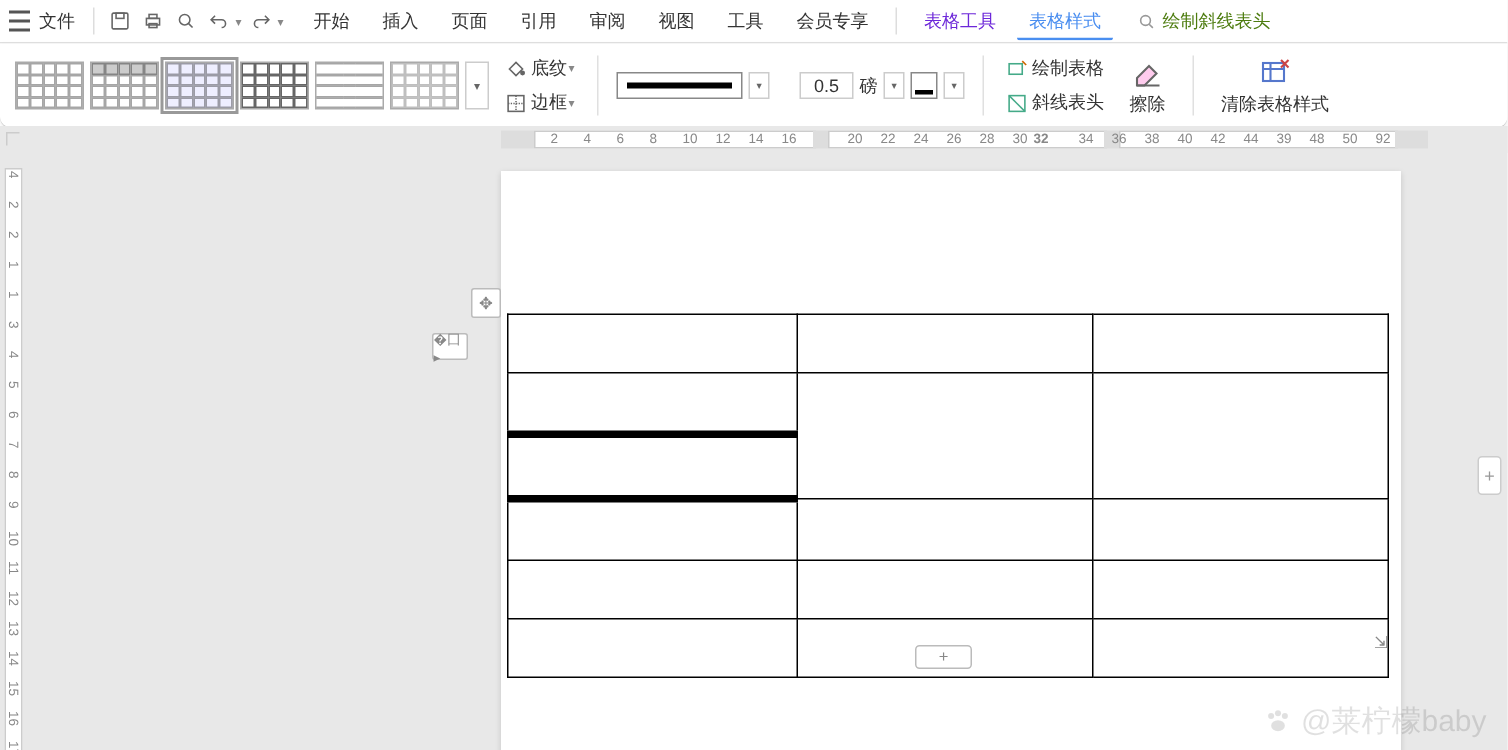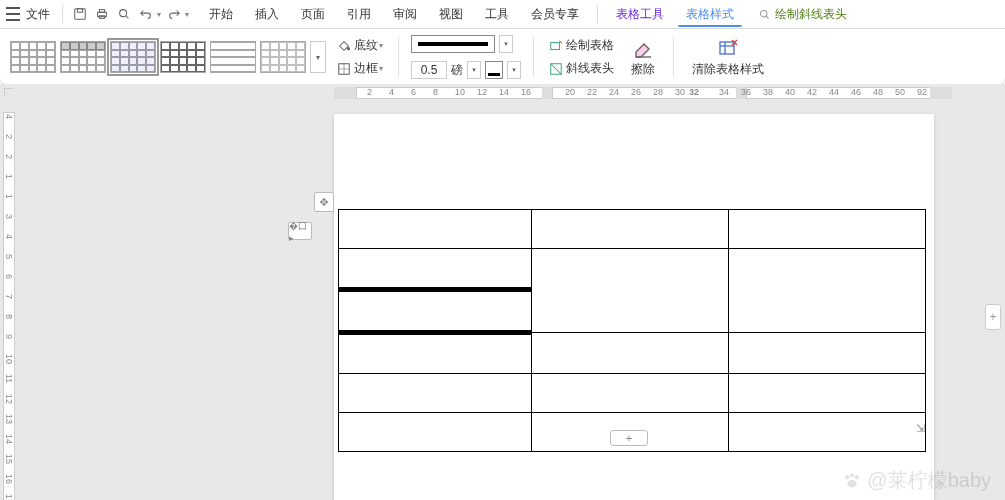--- a/index.html
+++ b/index.html
@@ -25,21 +25,21 @@
 .style-thumb.t2 .grid div:nth-child(-n+5){background:#ccc}
 .style-thumb.t4 .grid div{border-color:rgba(0,0,0,.6)}
 .style-thumb.t5 .grid div{border-left:none;border-right:none}
 .style-thumb.t6 .grid div{border-color:rgba(0,0,0,.25)}
 .style-more{width:14px;height:30px;border:1px solid #ccc;display:flex;align-items:center;justify-content:center;font-size:8px;color:#666;cursor:pointer}
 .rb-col{display:flex;flex-direction:column;gap:4px;justify-content:center;height:40px}
 .rb-item{display:flex;align-items:center;gap:3px;cursor:pointer;padding:1px 3px;border-radius:2px}
 .rb-item .mini-ic{width:14px;height:14px;display:flex;align-items:center;justify-content:center}
 .rb-big{display:flex;flex-direction:column;align-items:center;gap:2px;cursor:pointer;padding:2px 6px;border-radius:2px}
 .rb-big .mini-ic{width:22px;height:22px}
-.pen-ctrls{display:flex;flex-direction:column;gap:8px}
+.pen-ctrls{display:flex;flex-direction:row;gap:20px}
 .pen-row{display:flex;align-items:center;gap:4px}
 .pen-preview{width:82px;height:16px;border:1px solid #888;display:flex;align-items:center;justify-content:center}
 .pen-preview .line{width:70px;height:4px;background:#000}
 .dd{width:12px;height:16px;border:1px solid #ccc;display:flex;align-items:center;justify-content:center;font-size:7px;color:#666;cursor:pointer}
 .weight-box{width:34px;height:16px;border:1px solid #ccc;text-align:center;line-height:16px}
 .color-swatch{width:16px;height:16px;border:1px solid #888;position:relative}
 .color-swatch::after{content:"";position:absolute;left:2px;right:2px;bottom:2px;height:3px;background:#000}
 .sep{width:1px;height:40px;background:#e0e0e0;margin:0 4px}
 .workspace{position:absolute;top:84px;left:0;right:0;bottom:0;background:#e8e8e8}
 .ruler-h{position:absolute;top:0;left:20px;right:0;height:18px;background:#e8e8e8;display:flex;align-items:center;overflow:hidden;font-size:9px;color:#888}
@@ -390,21 +390,21 @@
       <span class="num" style="left: 611px;">26</span>
       <span class="num" style="left: 633px;">28</span>
       <span class="num" style="left: 655px;">30</span>
       <span class="num" style="left: 669px; font-weight: bold;">32</span>
       <span class="num" style="left: 699px;">34</span>
       <span class="num" style="left: 721px;">36</span>
       <span class="num" style="left: 743px;">38</span>
       <span class="num" style="left: 765px;">40</span>
       <span class="num" style="left: 787px;">42</span>
       <span class="num" style="left: 809px;">44</span>
-      <span class="num" style="left: 831px;">46</span>
+      <span class="num" style="left: 831px;">39</span>
       <span class="num" style="left: 853px;">48</span>
       <span class="num" style="left: 875px;">50</span>
       <span class="num" style="left: 897px;">92</span>
     </div>
   <div class="ruler-v">
     <div class="seg white" style="top:10px;height:400px"></div>
   <span class="num" style="top: 12px;">4</span>
       <span class="num" style="top: 32px;">2</span>
       <span class="num" style="top: 52px;">2</span>
       <span class="num" style="top: 72px;">1</span>

